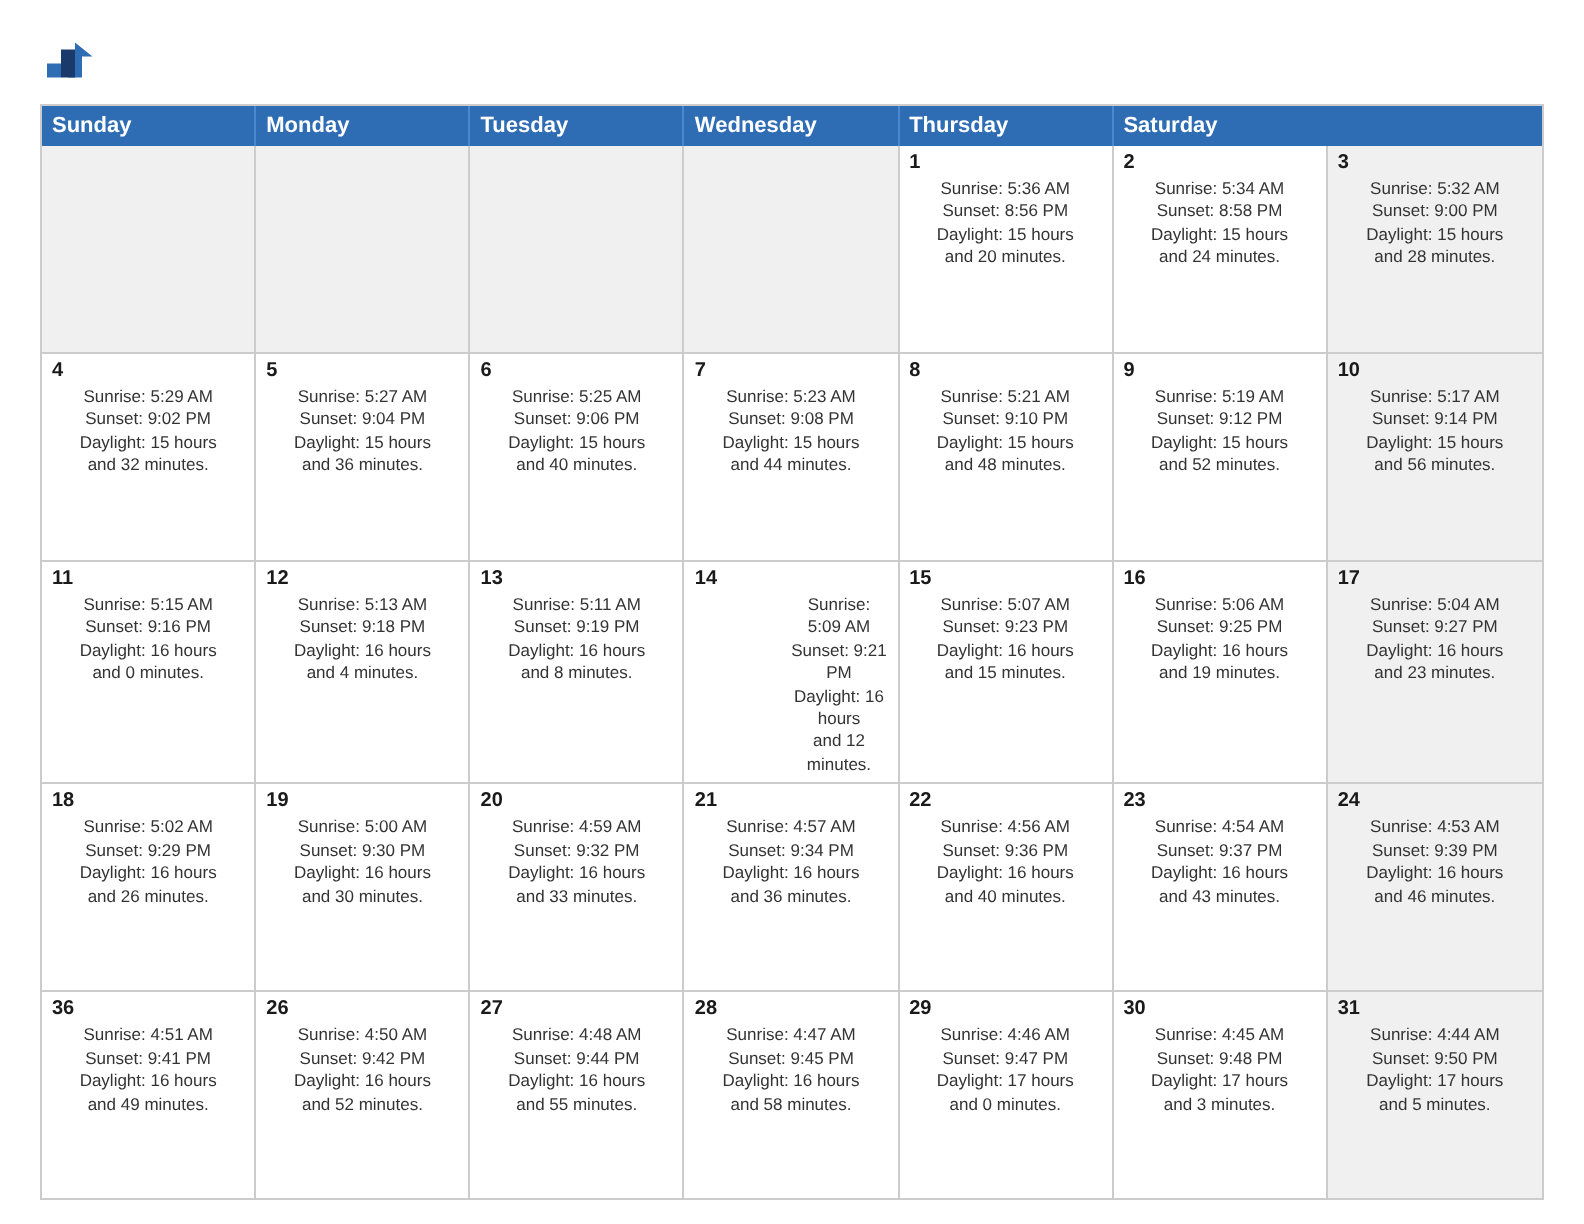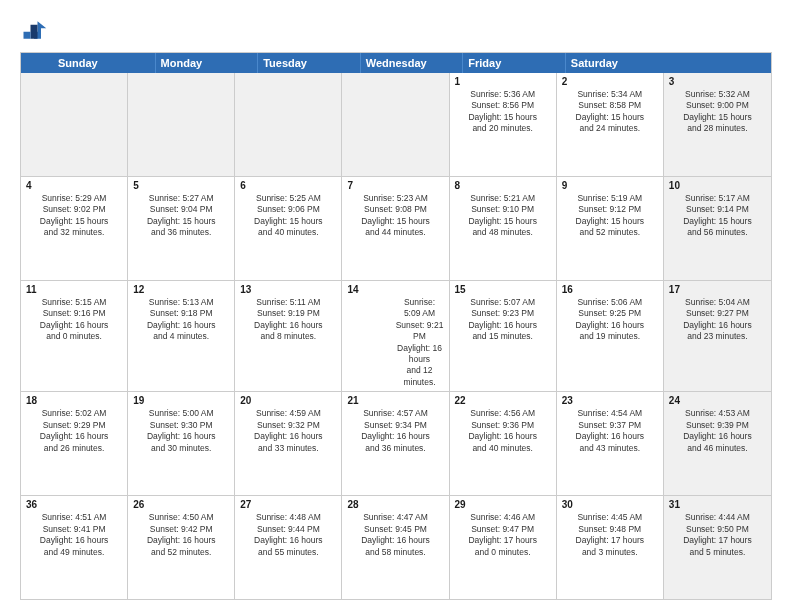--- a/index.html
+++ b/index.html
@@ -49,21 +49,20 @@
     .calendar {
       flex: 1;
       display: flex;
       flex-direction: column;
       border: 1px solid #ccc;
     }
     .cal-header {
       display: grid;
       grid-template-columns: repeat(7, 1fr);
       background: #2e6db4;
-      padding-left: 32px;
     }
     .cal-header-cell {
       color: #fff;
       font-size: 11px;
       font-weight: bold;
       padding: 4px 5px;
       text-align: left;
       border-right: 1px solid #4a88cc;
     }
     .cal-header-cell:last-child { border-right: none; }
@@ -125,21 +124,21 @@
       <div class="location"></div>
     </div>
   </div>
 
   <div class="calendar">
     <div class="cal-header">
     <div class="cal-header-cell">Sunday</div>
         <div class="cal-header-cell">Monday</div>
         <div class="cal-header-cell">Tuesday</div>
         <div class="cal-header-cell">Wednesday</div>
-        <div class="cal-header-cell">Friday</div>
+        <div class="cal-header-cell">Thursday</div>
         <div class="cal-header-cell">Saturday</div>
       </div>
     <div class="cal-body">
     <div class="cal-row">
           <div class="cal-cell empty shaded"></div>
           <div class="cal-cell empty shaded"></div>
           <div class="cal-cell empty shaded"></div>
           <div class="cal-cell empty shaded"></div>
           <div class="cal-cell">
             <div class="day-num">1</div>

